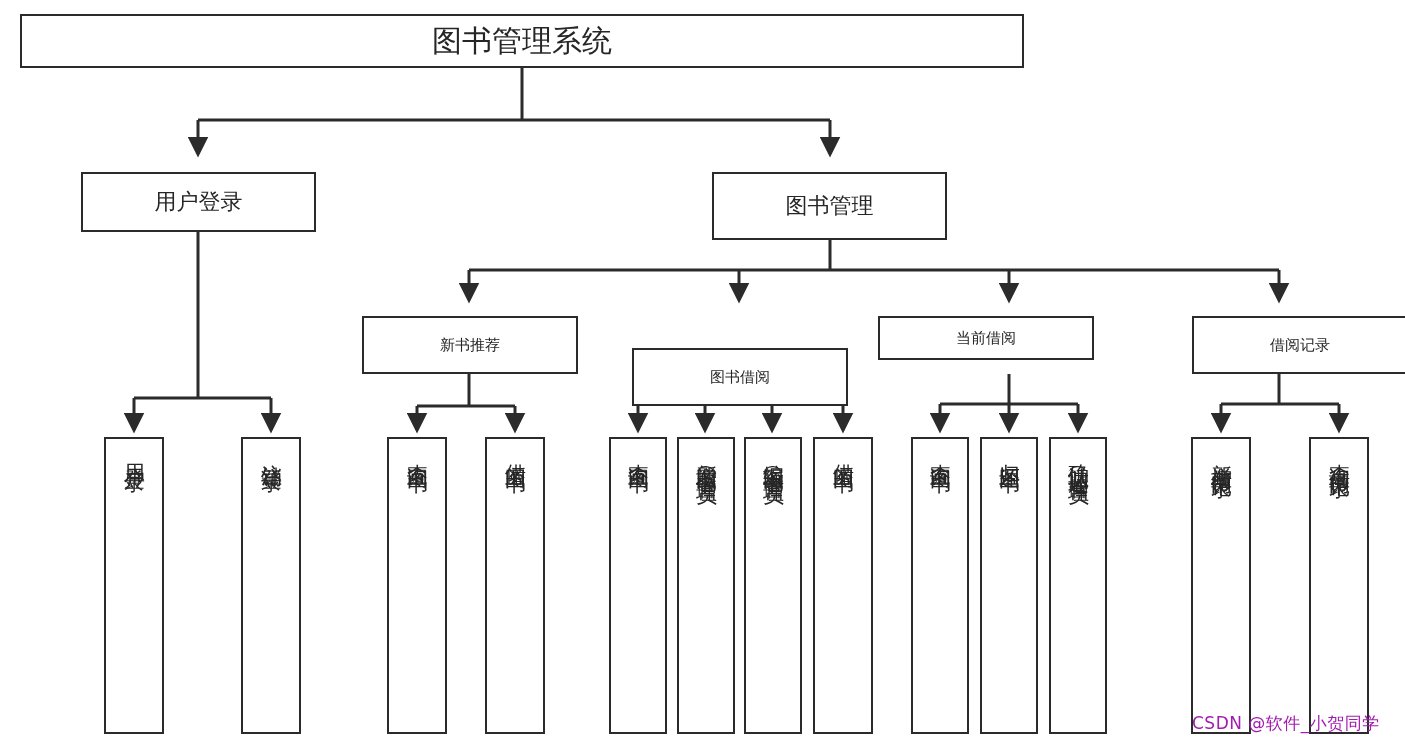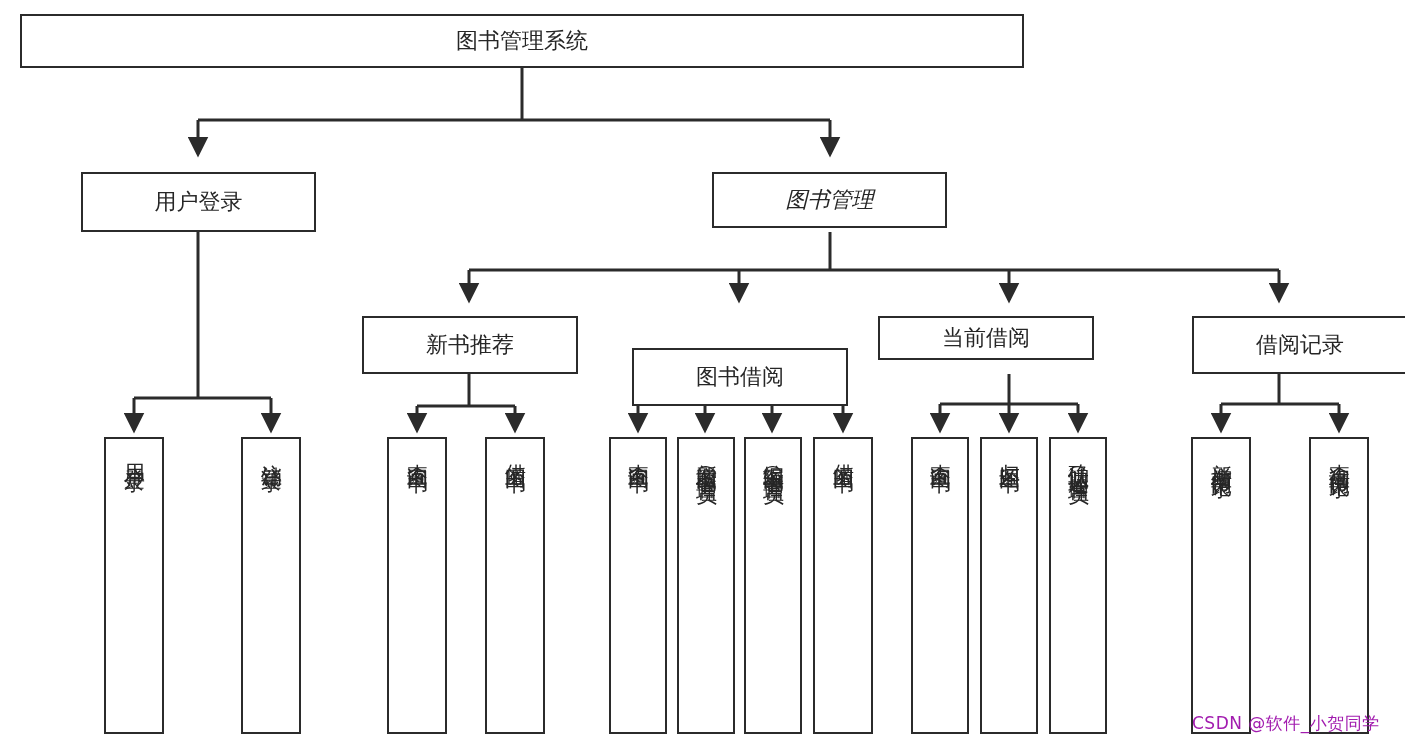--- a/index.html
+++ b/index.html
@@ -36,23 +36,23 @@
     justify-content: center;
     color: #262626;
   }
   .node .cap {
     display: block;
     text-align: center;
     line-height: 1.12;
     white-space: pre;
   }
   
-  .lvl0 .cap { font-size: 22px; }
+  .lvl0 .cap { font-size: 30px; }
   .lvl1 .cap { font-size: 22px; }
-  .lvl2 .cap { font-size: 22px; }
+  .lvl2 .cap { font-size: 15px; }
   
   .leaf {
     align-items: flex-start;
     padding-top: 8px;
   }
   .leaf .cap {
     writing-mode: vertical-rl;
     text-orientation: upright;
     font-size: 21px;
     letter-spacing: 3px;
@@ -125,21 +125,21 @@
     </g>
   </svg>
 
   <div class="node lvl0" style="left:20px; top:14px; width:1004px; height:54px;">
     <span class="cap">图书管理系统</span>
   </div>
 
   <div class="node lvl1" style="left:81px; top:172px; width:235px; height:60px;">
     <span class="cap">用户登录</span>
   </div>
-  <div class="node lvl1" style="left:712px; top:172px; width:235px; height:56px;font-style:italic;">
+  <div class="node lvl1" style="left:712px; top:172px; width:235px; height:68px;">
     <span class="cap">图书管理</span>
   </div>
 
   <div class="node lvl2" style="left:362px; top:316px; width:216px; height:58px;">
     <span class="cap">新书推荐</span>
   </div>
   <div class="node lvl2" style="left:632px; top:316px; width:216px; height:58px;margin-top:32px;">
     <span class="cap">图书借阅</span>
   </div>
   <div class="node lvl2" style="left:878px; top:316px; width:216px; height:44px;">

